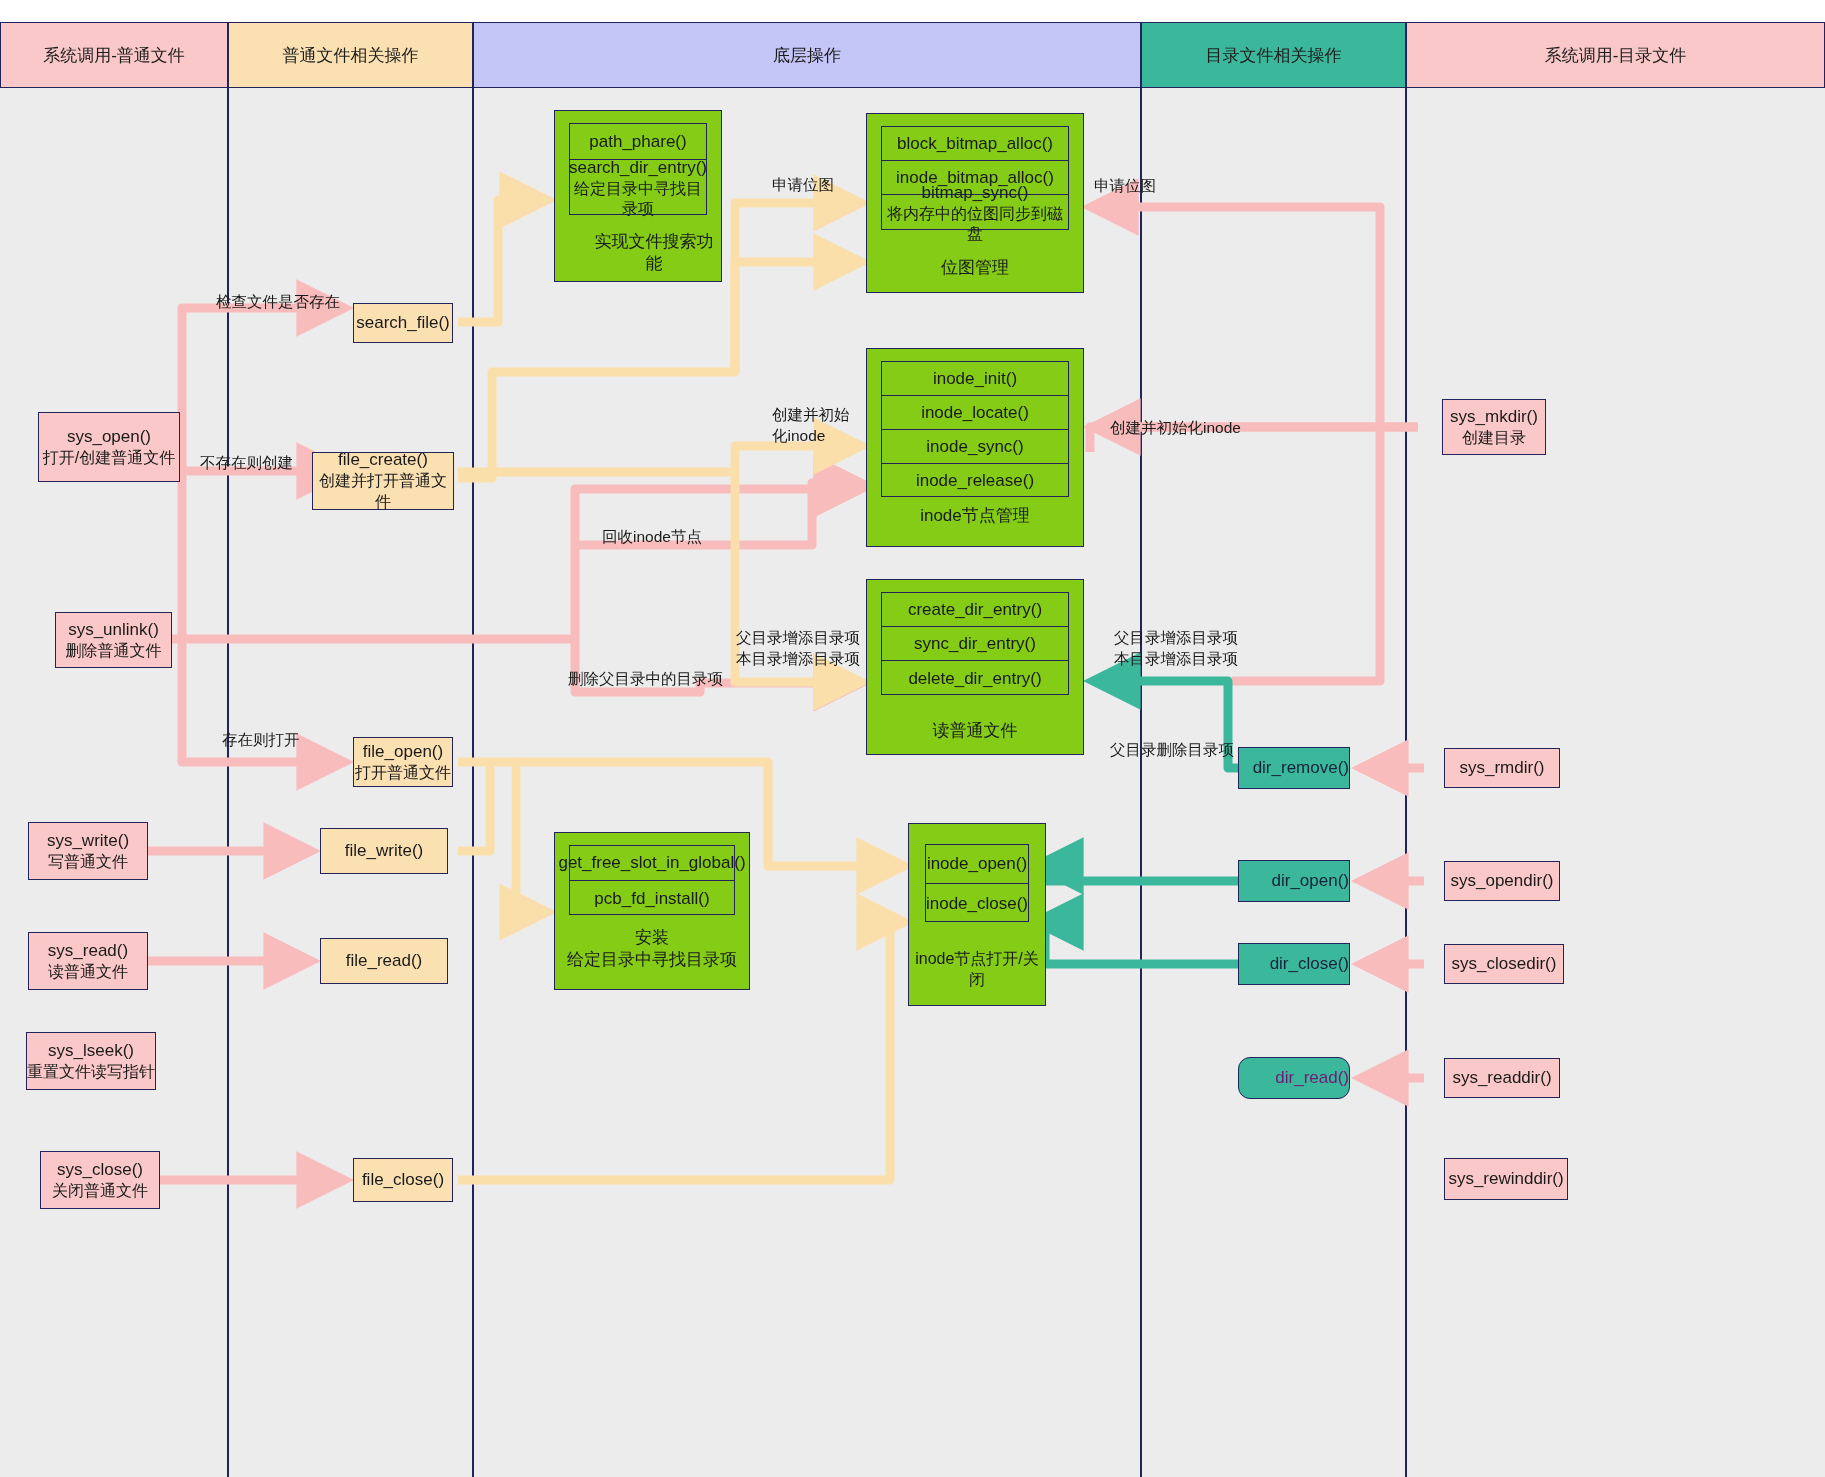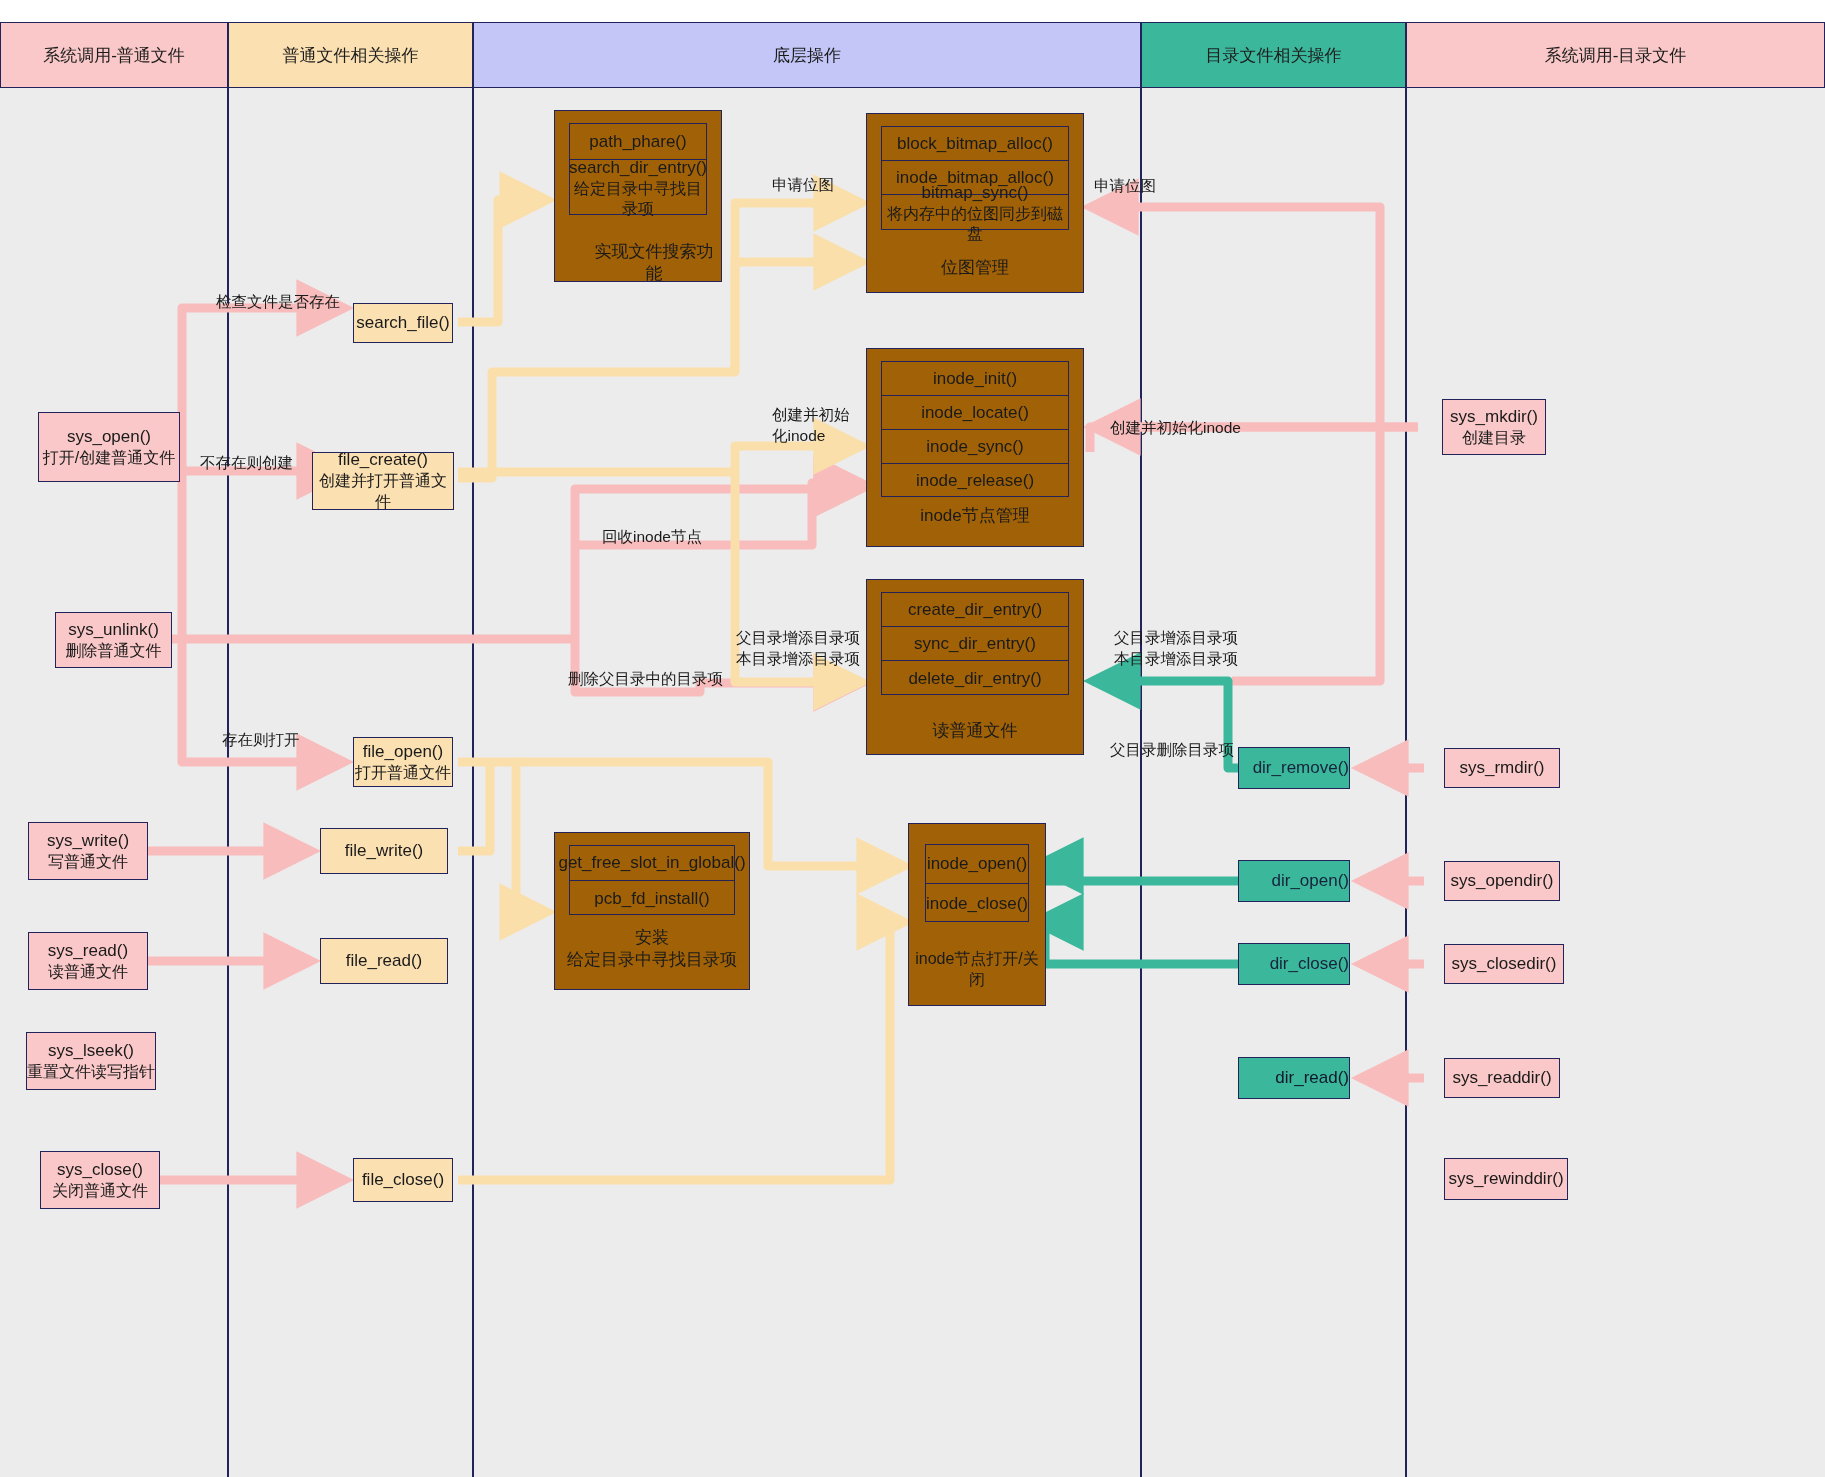--- a/index.html
+++ b/index.html
@@ -16,21 +16,21 @@
   .lane-head.teal{background:#3bb79c;}
 
   
   .node{position:absolute;box-sizing:border-box;border:1px solid #23235b;display:flex;flex-direction:column;align-items:center;justify-content:center;text-align:center;font-size:17px;line-height:1.3;color:#1a1a1a;}
   .node.pink{background:#fac8c8;margin-left:20px;}
   .node.orange{background:#fbe0b2;}
   .node.teal{background:#3bb79c;align-items:flex-end;}
   .node .sub{font-size:16px;}
 
   
-  .group{position:absolute;box-sizing:border-box;background:#a16207;border:1px solid #23235b;}
+  .group{position:absolute;box-sizing:border-box;background:#84cc16;border:1px solid #23235b;}
   .group .inner{position:absolute;left:14px;right:14px;top:12px;border:1px solid #23235b;box-sizing:border-box;}
   .group .row{box-sizing:border-box;border-bottom:1px solid #23235b;display:flex;flex-direction:column;align-items:center;justify-content:center;text-align:center;font-size:17px;color:#1a1a1a;line-height:1.25;}
   .group .row:last-child{border-bottom:none;}
   .group .row .sub{font-size:16px;}
   .group .caption{position:absolute;left:0;right:0;text-align:center;font-size:17px;color:#1a1a1a;line-height:1.3;}
 
   
   .elabel{position:absolute;font-size:15.5px;color:#1a1a1a;line-height:1.35;white-space:pre-line;}
   .elabel.r{text-align:right;}
 
@@ -172,21 +172,21 @@
   <div class="group" style="left:554px;top:110px;width:168px;height:172px;">
     <div class="inner" style="height:92px;">
       <div class="row" style="height:36px;">
         <div>path_phare()</div>
       </div>
       <div class="row" style="height:56px;">
         <div>search_dir_entry()</div>
         <div class="sub">给定目录中寻找目录项</div>
       </div>
     </div>
-    <div class="caption" style="top:130px;padding-left:32px;">实现文件搜索功能</div>
+    <div class="caption" style="top:120px;padding-left:32px;">实现文件搜索功能</div>
   </div>
 
   <div class="group" style="left:866px;top:113px;width:218px;height:180px;">
     <div class="inner" style="height:104px;">
       <div class="row" style="height:34px;">
         <div>block_bitmap_alloc()</div>
       </div>
       <div class="row" style="height:34px;">
         <div>inode_bitmap_alloc()</div>
       </div>
@@ -258,21 +258,21 @@
 
   <div class="node teal" style="left:1238px;top:747px;width:112px;height:42px;color:#16233a;">
     <div>dir_remove()</div>
   </div>
   <div class="node teal" style="left:1238px;top:860px;width:112px;height:42px;color:#16233a;">
     <div>dir_open()</div>
   </div>
   <div class="node teal" style="left:1238px;top:943px;width:112px;height:42px;color:#16233a;">
     <div>dir_close()</div>
   </div>
-  <div class="node teal" style="left:1238px;top:1057px;width:112px;height:42px;color:#0f172a;">
+  <div class="node teal" style="left:1238px;top:1057px;width:112px;height:42px;color:#701a75;border-radius:12px;">
     <div>dir_read()</div>
   </div>
 
   <div class="node pink" style="left:1422px;top:399px;width:104px;height:56px;">
     <div>sys_mkdir()</div>
     <div class="sub">创建目录</div>
   </div>
   <div class="node pink" style="left:1424px;top:748px;width:116px;height:40px;">
     <div>sys_rmdir()</div>
   </div>

